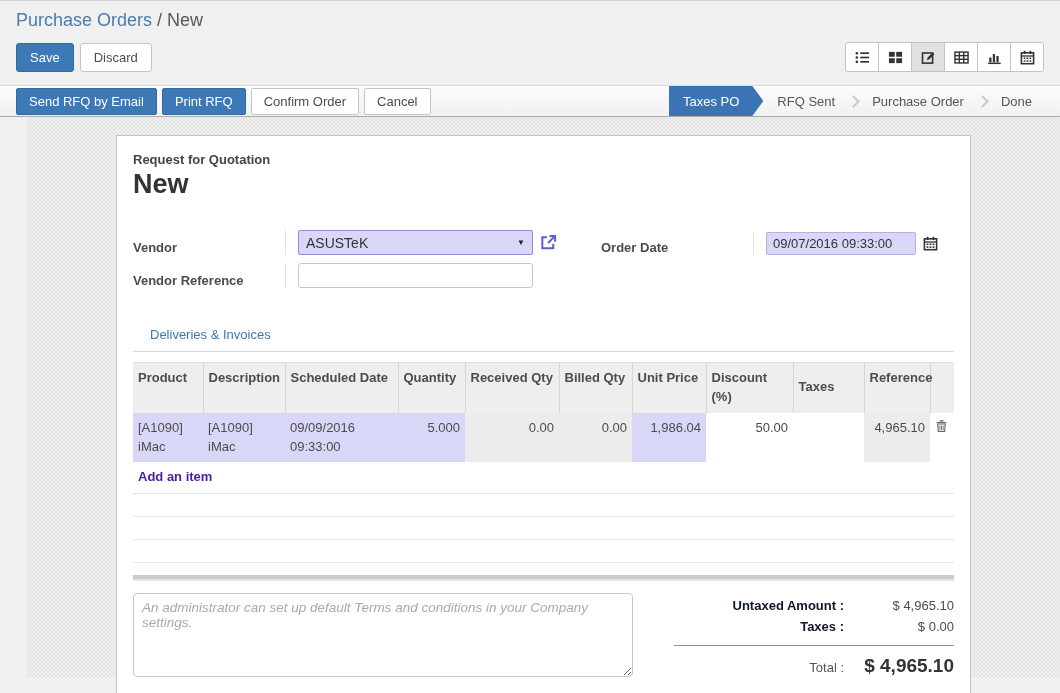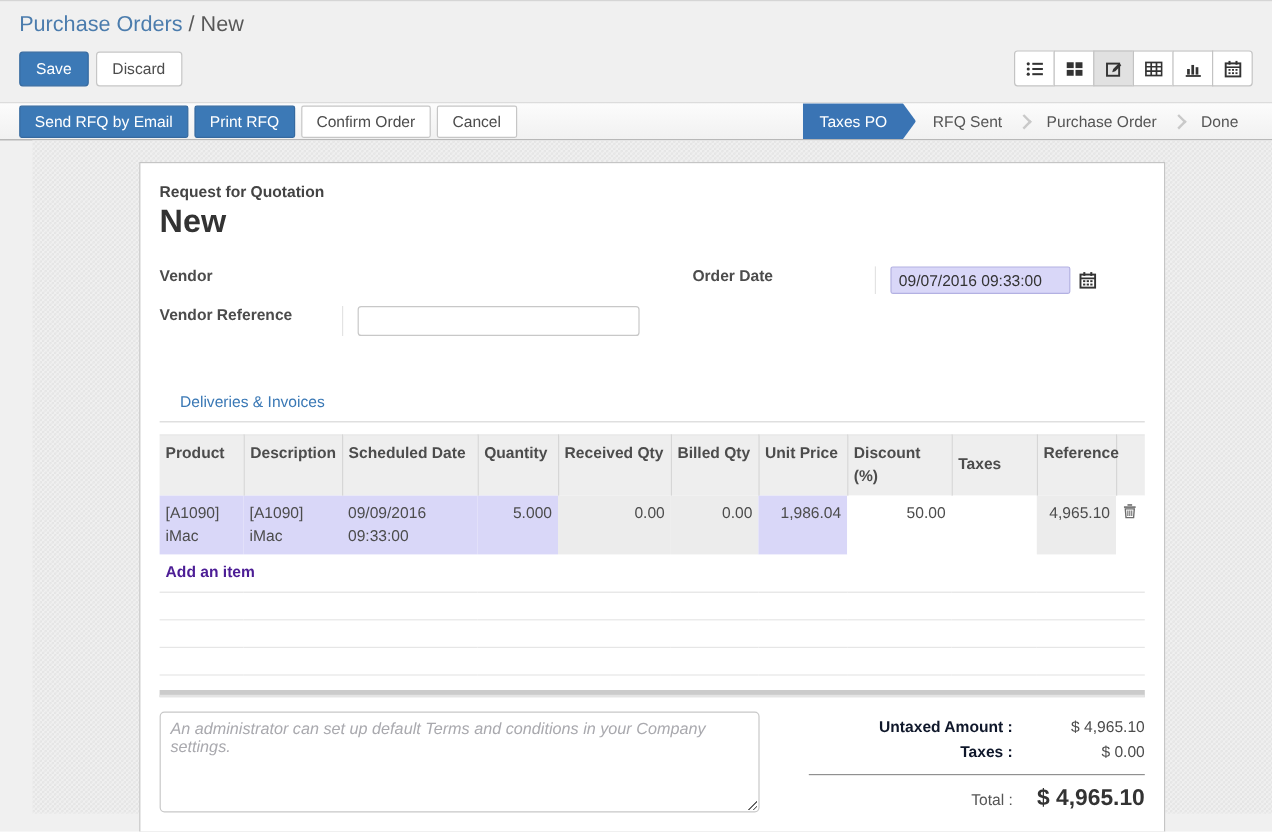--- a/index.html
+++ b/index.html
@@ -57,21 +57,21 @@
       linear-gradient(45deg,#e4e4e4 25%,transparent 25%,transparent 75%,#e4e4e4 75%);
     background-size:4px 4px; background-position:0 0,2px 2px;margin-left:27px;
   }
   .sheet {
     width:855px; margin:0 auto; position:relative; top:18px;
     background:#fff; border:1px solid #c5c5c5; min-height:540px; padding:16px;
   }
   .sheet-subtitle { font-weight:bold; color:#444; font-size:13px; }
   .sheet-title { font-size:27px; font-weight:bold; color:#333; margin-top:2px; margin-bottom:12px; }
   .form-groups { display:grid; grid-template-columns: 1fr 1fr; column-gap:44px; margin-top:22px; }
-  .form-row { display:flex; align-items:flex-start; min-height:33px; }
+  .form-row { display:flex; align-items:flex-end; min-height:33px; }
   .form-label { width:152px; flex-shrink:0; font-weight:bold; color:#4c4c4c; display:flex; align-items:center; }
   .form-field { border-left:1px solid #e3e3e3; padding-left:12px; flex:1; display:flex; align-items:center; gap:7px; }
   .o-select {
     width:235px; height:25px; background:#d9d7f8; border:1px solid #908ed2; border-radius:2px;
     display:flex; align-items:center; padding:0 7px; color:#333; font-size:14px; cursor:pointer;
   }
   .o-select .sel-text { flex:1; }
   .o-select .sel-arrow { font-size:8px; color:#222; }
   .txt-input { width:235px; height:25px; border:1px solid #c8c8c8; border-radius:3px; background:#fff;
     font-family:"Liberation Sans",sans-serif; font-size:13px; padding:0 6px; color:#333; }
@@ -220,20 +220,33 @@
 
 <div class="main">
   <div class="sheet">
     <div class="sheet-subtitle">Request for Quotation</div>
     <div class="sheet-title">New</div>
 
     <div class="form-groups">
       <div>
         <div class="form-row">
           <div class="form-label">Vendor</div>
+          <div class="form-field">
+            <div class="o-select">
+              <span class="sel-text">ASUSTeK</span>
+              <span class="sel-arrow">▼</span>
+            </div>
+            <span class="icon-btn">
+                <svg width="17" height="17" viewBox="0 0 16 16" fill="none" stroke="#5c60c8" stroke-width="1.9">
+                  <path d="M12.5 9.2 v4.3 H2.2 V3 h4.4"></path>
+                  <path d="M8.8 1.8 h5.4 v5.4"></path>
+                  <line x1="7.6" y1="8.4" x2="13.6" y2="2.4"></line>
+                </svg>
+              </span>
+          </div>
         </div>
         <div class="form-row">
           <div class="form-label">Vendor Reference</div>
           <div class="form-field">
             <input class="txt-input" type="text" value="" style="">
           </div>
         </div>
       </div>
       <div>
         <div class="form-row">

